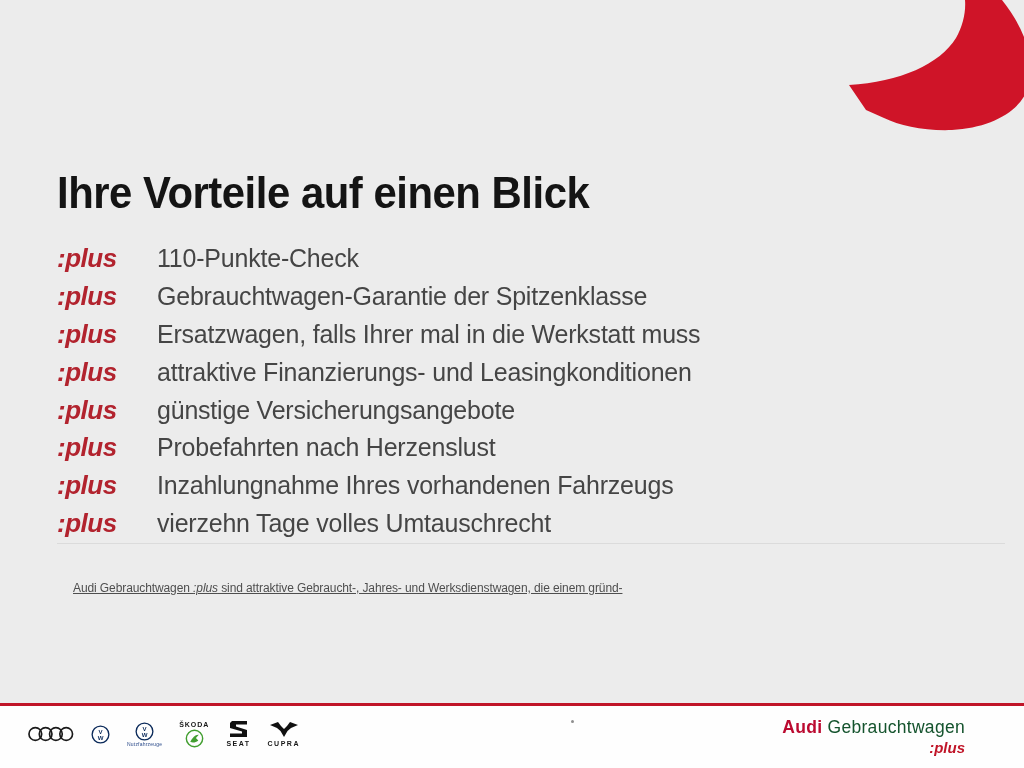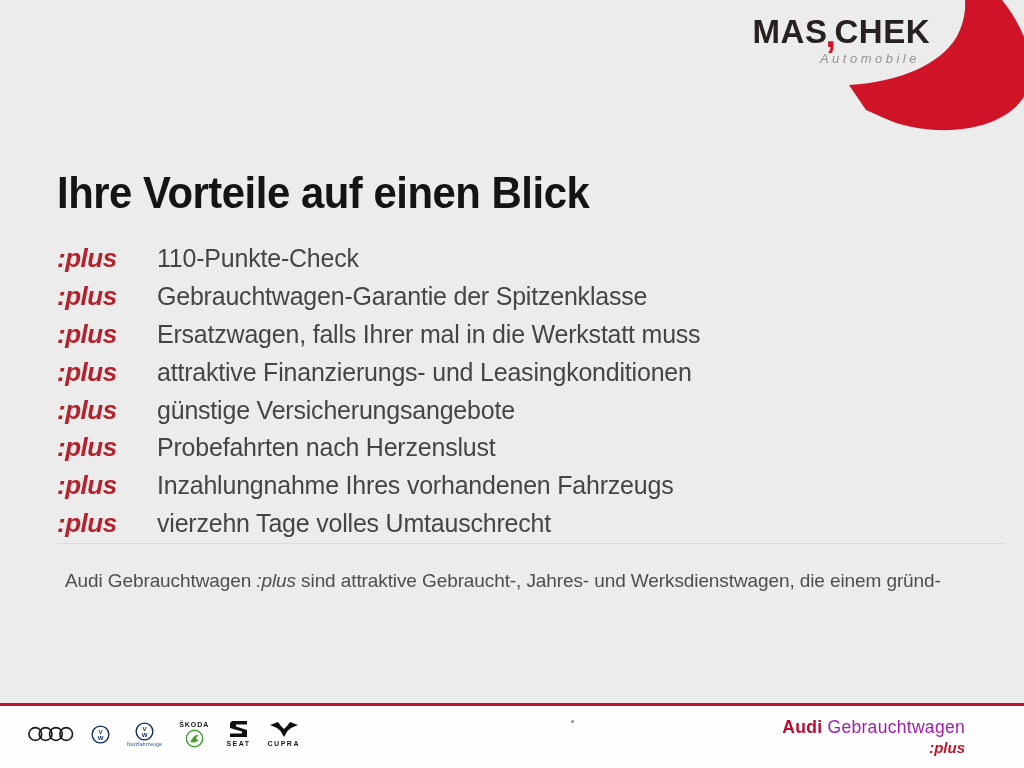--- a/index.html
+++ b/index.html
@@ -36,55 +36,47 @@
   .plus-label{
     width:100px;flex:0 0 100px;color:#b2232e;font-weight:700;font-style:italic;
     font-size:26px;letter-spacing:-.5px;
   }
   .benefit-text{
     font-size:26px;color:#454545;white-space:nowrap;
     transform:scaleX(.96);transform-origin:left center;letter-spacing:-.2px;
   }
   .divider{position:absolute;left:57px;top:543px;width:948px;height:1px;background:#dbdbdb;}
   .disclaimer{
-    position:absolute;left:57px;top:558px;margin:8px;width:920px;
-    font-size:19px;line-height:29.4px;color:#4e4e4e;letter-spacing:-.1px;
+    position:absolute;left:57px;top:558px;margin:16px;width:920px;
+    font-size:12px;line-height:29.4px;color:#4e4e4e;letter-spacing:-.1px;text-decoration:underline;
   }
   .disclaimer .dplus{font-style:italic;color:#4e4e4e;}
   
   .footer-line{position:absolute;left:0;top:703px;width:1024px;height:3px;background:#c01528;}
   .footer-bg{position:absolute;left:0;top:706px;width:1024px;height:62px;background:#fefefe;}
   .brand-logos{
     position:absolute;left:28px;top:711px;height:46px;
     display:flex;align-items:center;gap:17px;z-index:2;
   }
   .logo-group{display:flex;flex-direction:column;align-items:center;line-height:1;}
   .logo-caption{font-size:5px;color:#2a4a8a;margin-top:1px;letter-spacing:.2px;}
   .logo-caption-dark{font-size:7px;color:#161616;font-weight:700;letter-spacing:1.5px;margin-top:2px;}
   .skoda-word{font-size:7px;color:#161616;font-weight:700;letter-spacing:1px;margin-bottom:1px;}
   .speck{position:absolute;left:571px;top:720px;width:3px;height:3px;border-radius:50%;background:#8f8f8f;z-index:2;}
   .footer-right{position:absolute;right:59px;top:717px;text-align:right;z-index:2;line-height:1.15;}
   .fr-line1{font-size:17.5px;letter-spacing:.3px;white-space:nowrap;}
   .audi-red{color:#bb0a30;font-weight:700;text-align:right;}
-  .gw{color:#a21caf;font-weight:400;}
+  .gw{color:#14532d;font-weight:400;}
   .fplus{font-size:15px;color:#c01528;font-weight:700;font-style:italic;margin-top:2px;}
 </style>
 </head>
 <body>
 
 <div class="page">
 
-  <div class="brand">
-    <div class="brand-name">
-      <span>MAS</span>
-      <span class="brand-comma">,</span>
-      <span>CHEK</span>
-    </div>
-    <div class="brand-sub">Automobile</div>
-  </div>
 
   <svg class="swoosh" width="194" height="140" viewBox="830 0 194 140" aria-hidden="true">
     <path fill="#cf1428" d="M 1002,0
          C 1026,30 1036,62 1028,88
          C 1020,112 990,128 952,130
          C 925,131 900,126 884,118
          L 866,110
          L 849,85
          C 900,82 940,64 956,38
          C 963,26 966,12 965,0

